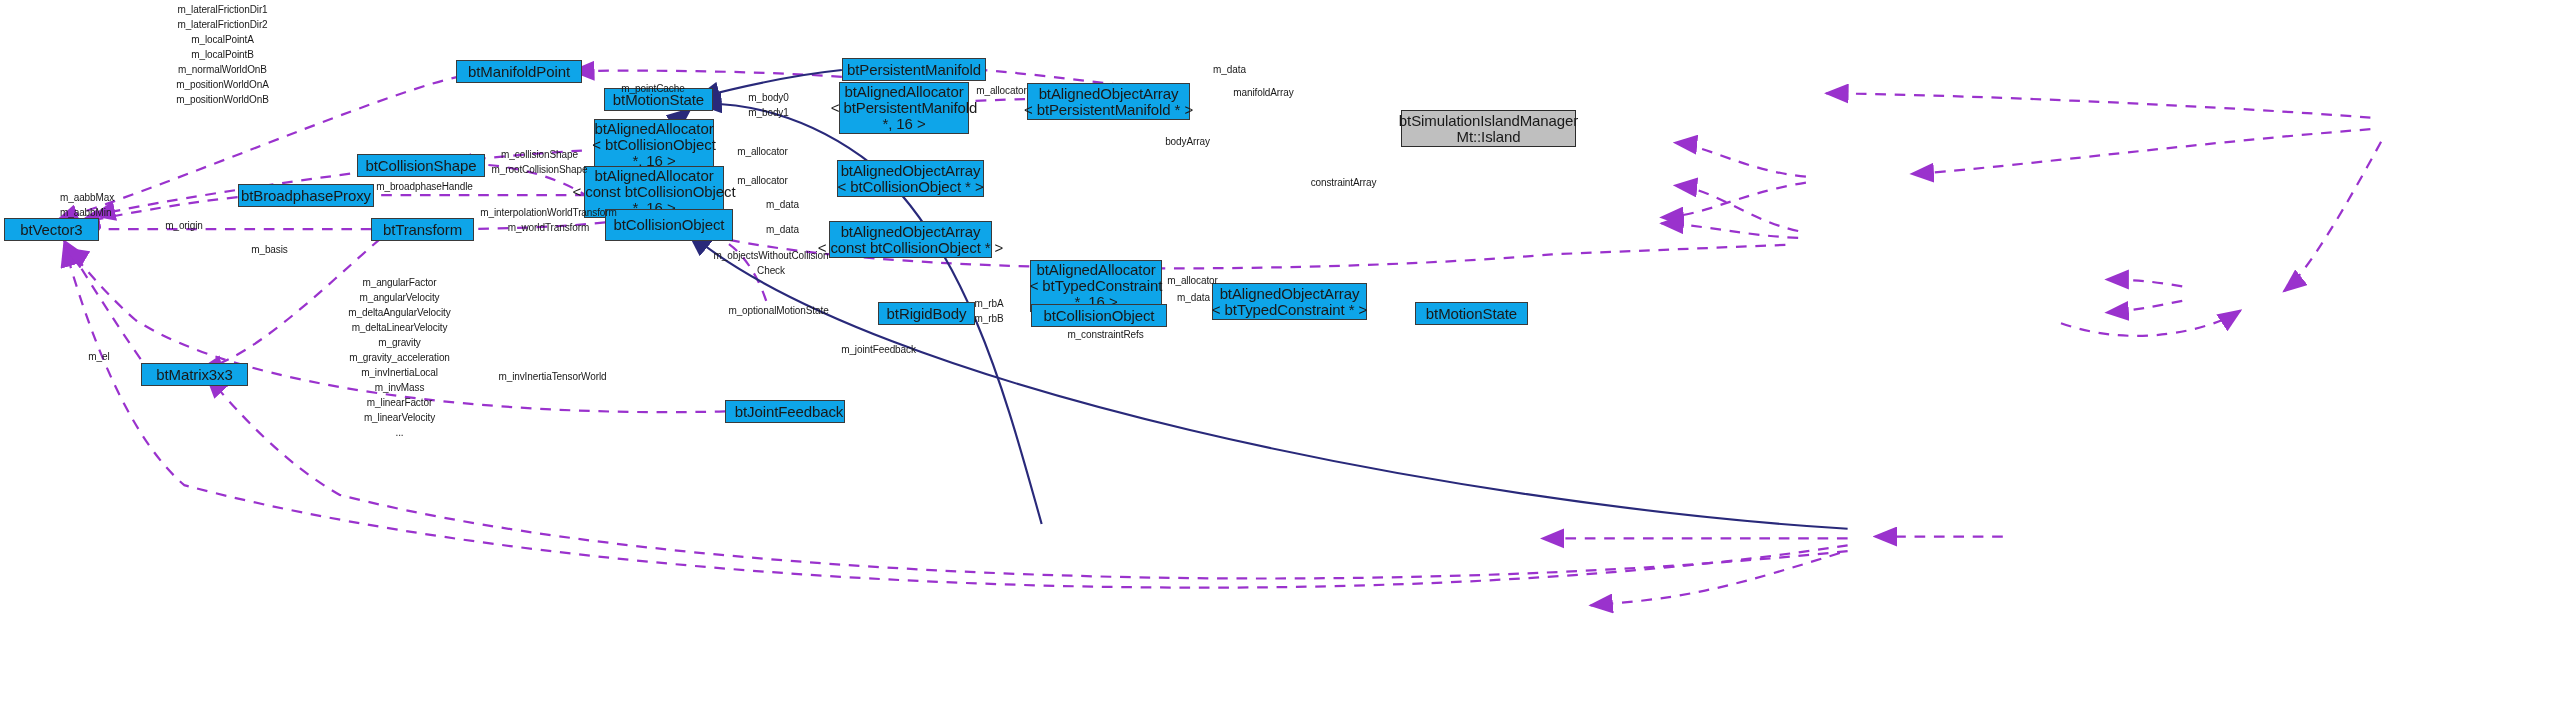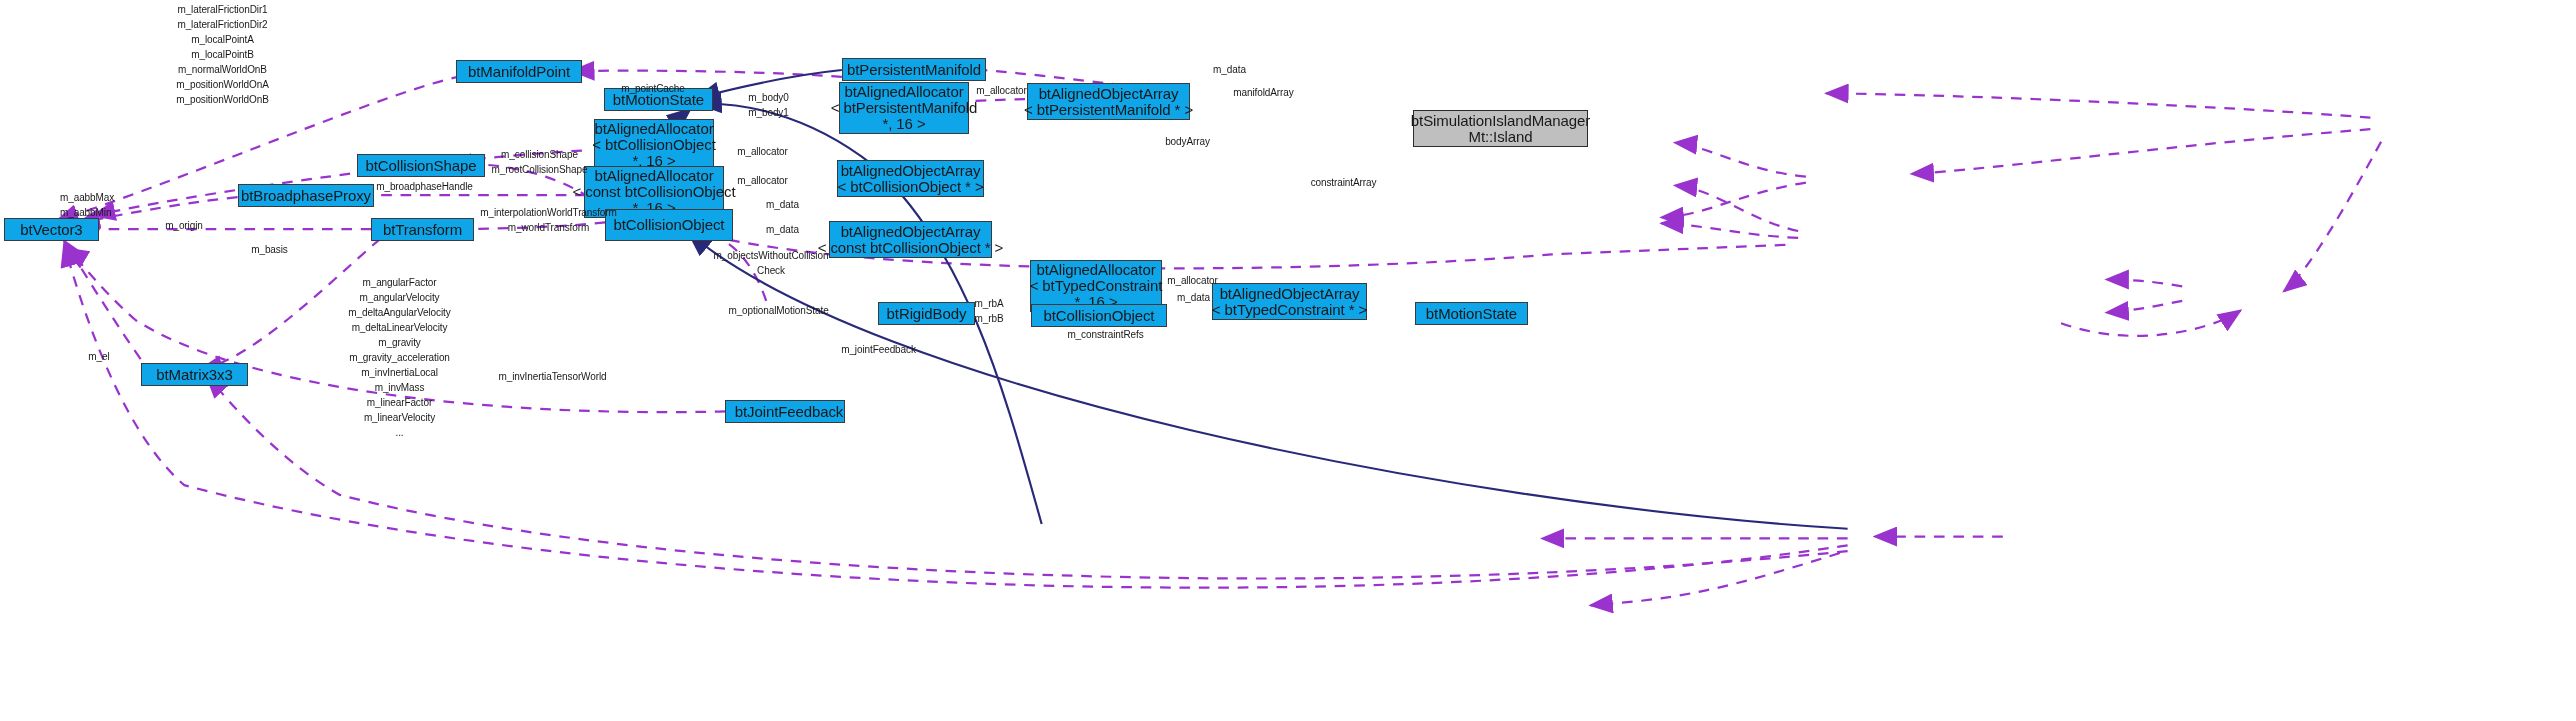--- a/index.html
+++ b/index.html
@@ -192,21 +192,21 @@
 
   <div class="node" style="left:1030px; top:260px; width:132px; height:52px;">btAlignedAllocator
 &lt; btTypedConstraint
 *, 16 &gt;</div>
 
   <div class="node" style="left:1031px; top:304px; width:136px; height:23px;">btCollisionObject</div>
 
   <div class="node" style="left:1212px; top:283px; width:155px; height:37px;">btAlignedObjectArray
 &lt; btTypedConstraint * &gt;</div>
 
-  <div class="node highlight" style="left:1401px; top:110px; width:175px; height:37px;margin-left:12px;">btSimulationIslandManager
+  <div class="node highlight" style="left:1401px; top:110px; width:175px; height:37px;">btSimulationIslandManager
 Mt::Island</div>
 
   <div class="edge-label" style="left:116px; top:1.9px; width:213px;">m_lateralFrictionDir1
 m_lateralFrictionDir2
 m_localPointA
 m_localPointB
 m_normalWorldOnB
 m_positionWorldOnA
 m_positionWorldOnB</div>
 

